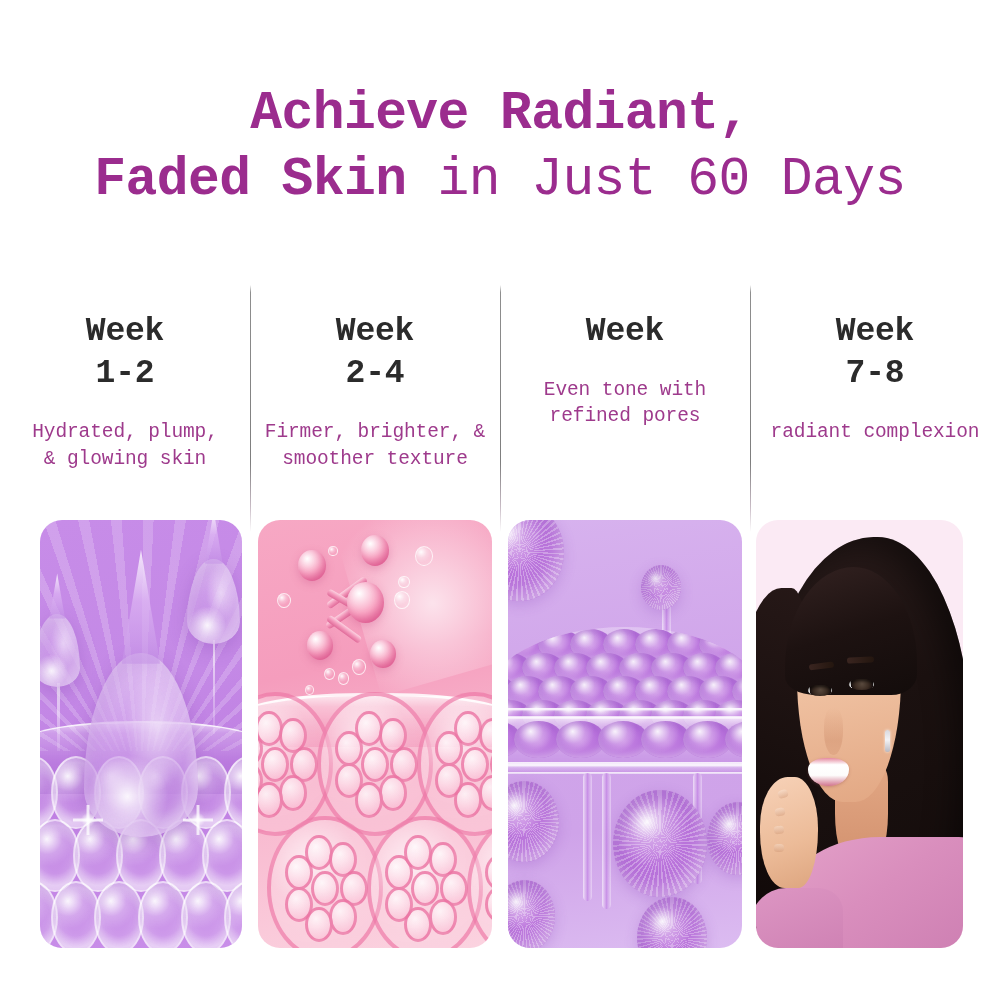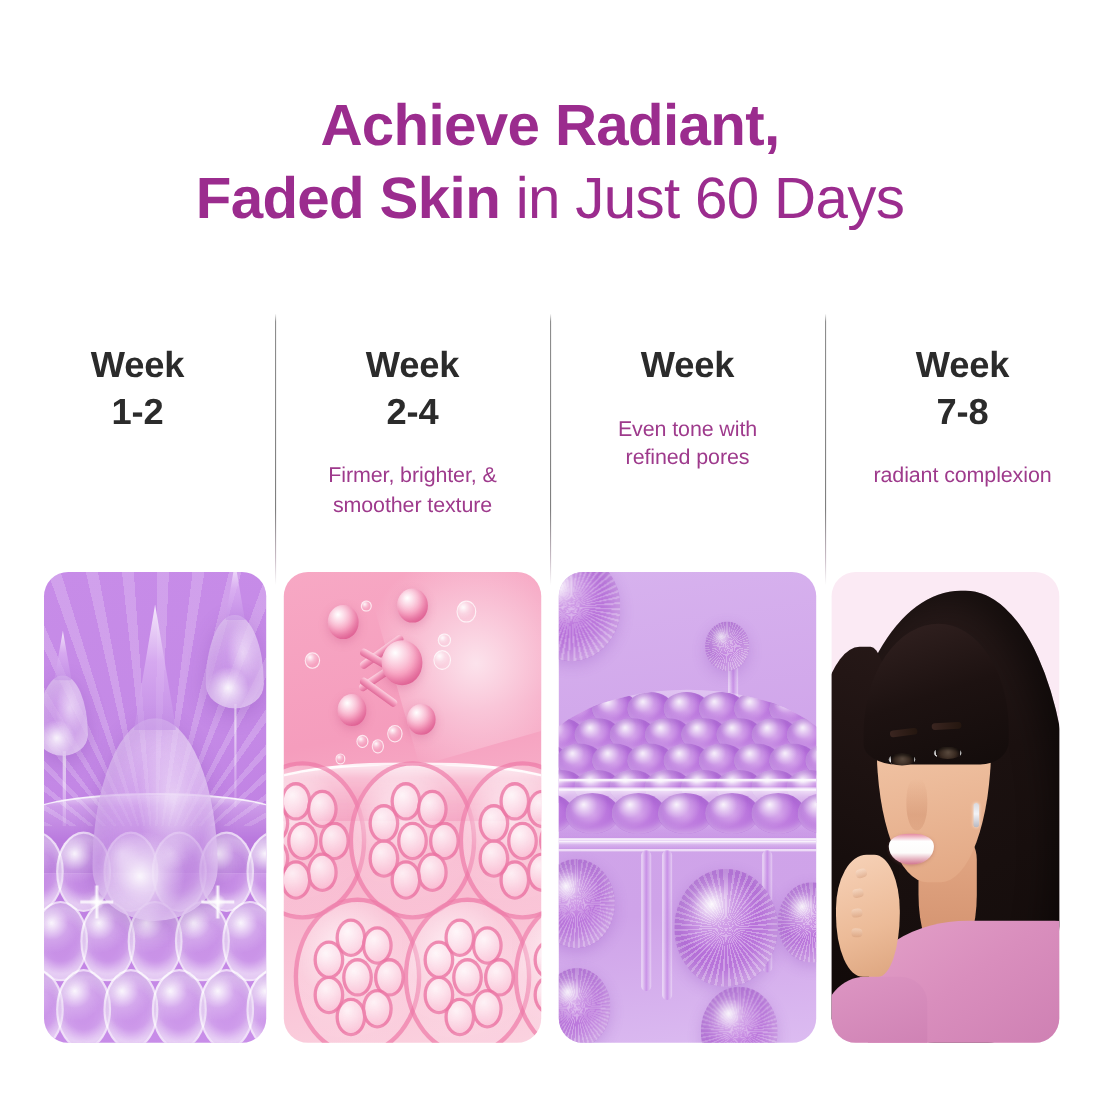--- a/index.html
+++ b/index.html
@@ -9,20 +9,21 @@
     width:1000px; height:1000px;
     background:#ffffff;
     font-family:"Liberation Sans", sans-serif;
     overflow:hidden;
   }
 
   #canvas {
     position:relative;
     width:1000px; height:732px;
     background:#ffffff;
+    font-family:Liberation Mono, monospace;
   }
 
   
   .title-block {
     position:absolute;
     left:0; top:82px;
     width:1000px;
     text-align:center;
     line-height:1.24;
     letter-spacing:-0.6px;
@@ -348,20 +349,24 @@
       <span class="t-bold">Faded Skin</span><span class="t-light"> in Just 60 Days</span>
     </span>
   </div>
 
   <div class="columns">
 
     <div class="col">
       <div class="week-head">
         <span>Week</span>
         <span class="week-num">1-2</span>
+      </div>
+      <div class="week-desc">
+        <span class="l">Hydrated, plump,</span>
+        <span class="l">&amp; glowing skin</span>
       </div>
     </div>
 
     <div class="col">
       <div class="week-head">
         <span>Week</span>
         <span class="week-num">2-4</span>
       </div>
       <div class="week-desc">
         <span class="l">Firmer, brighter, &amp;</span>

